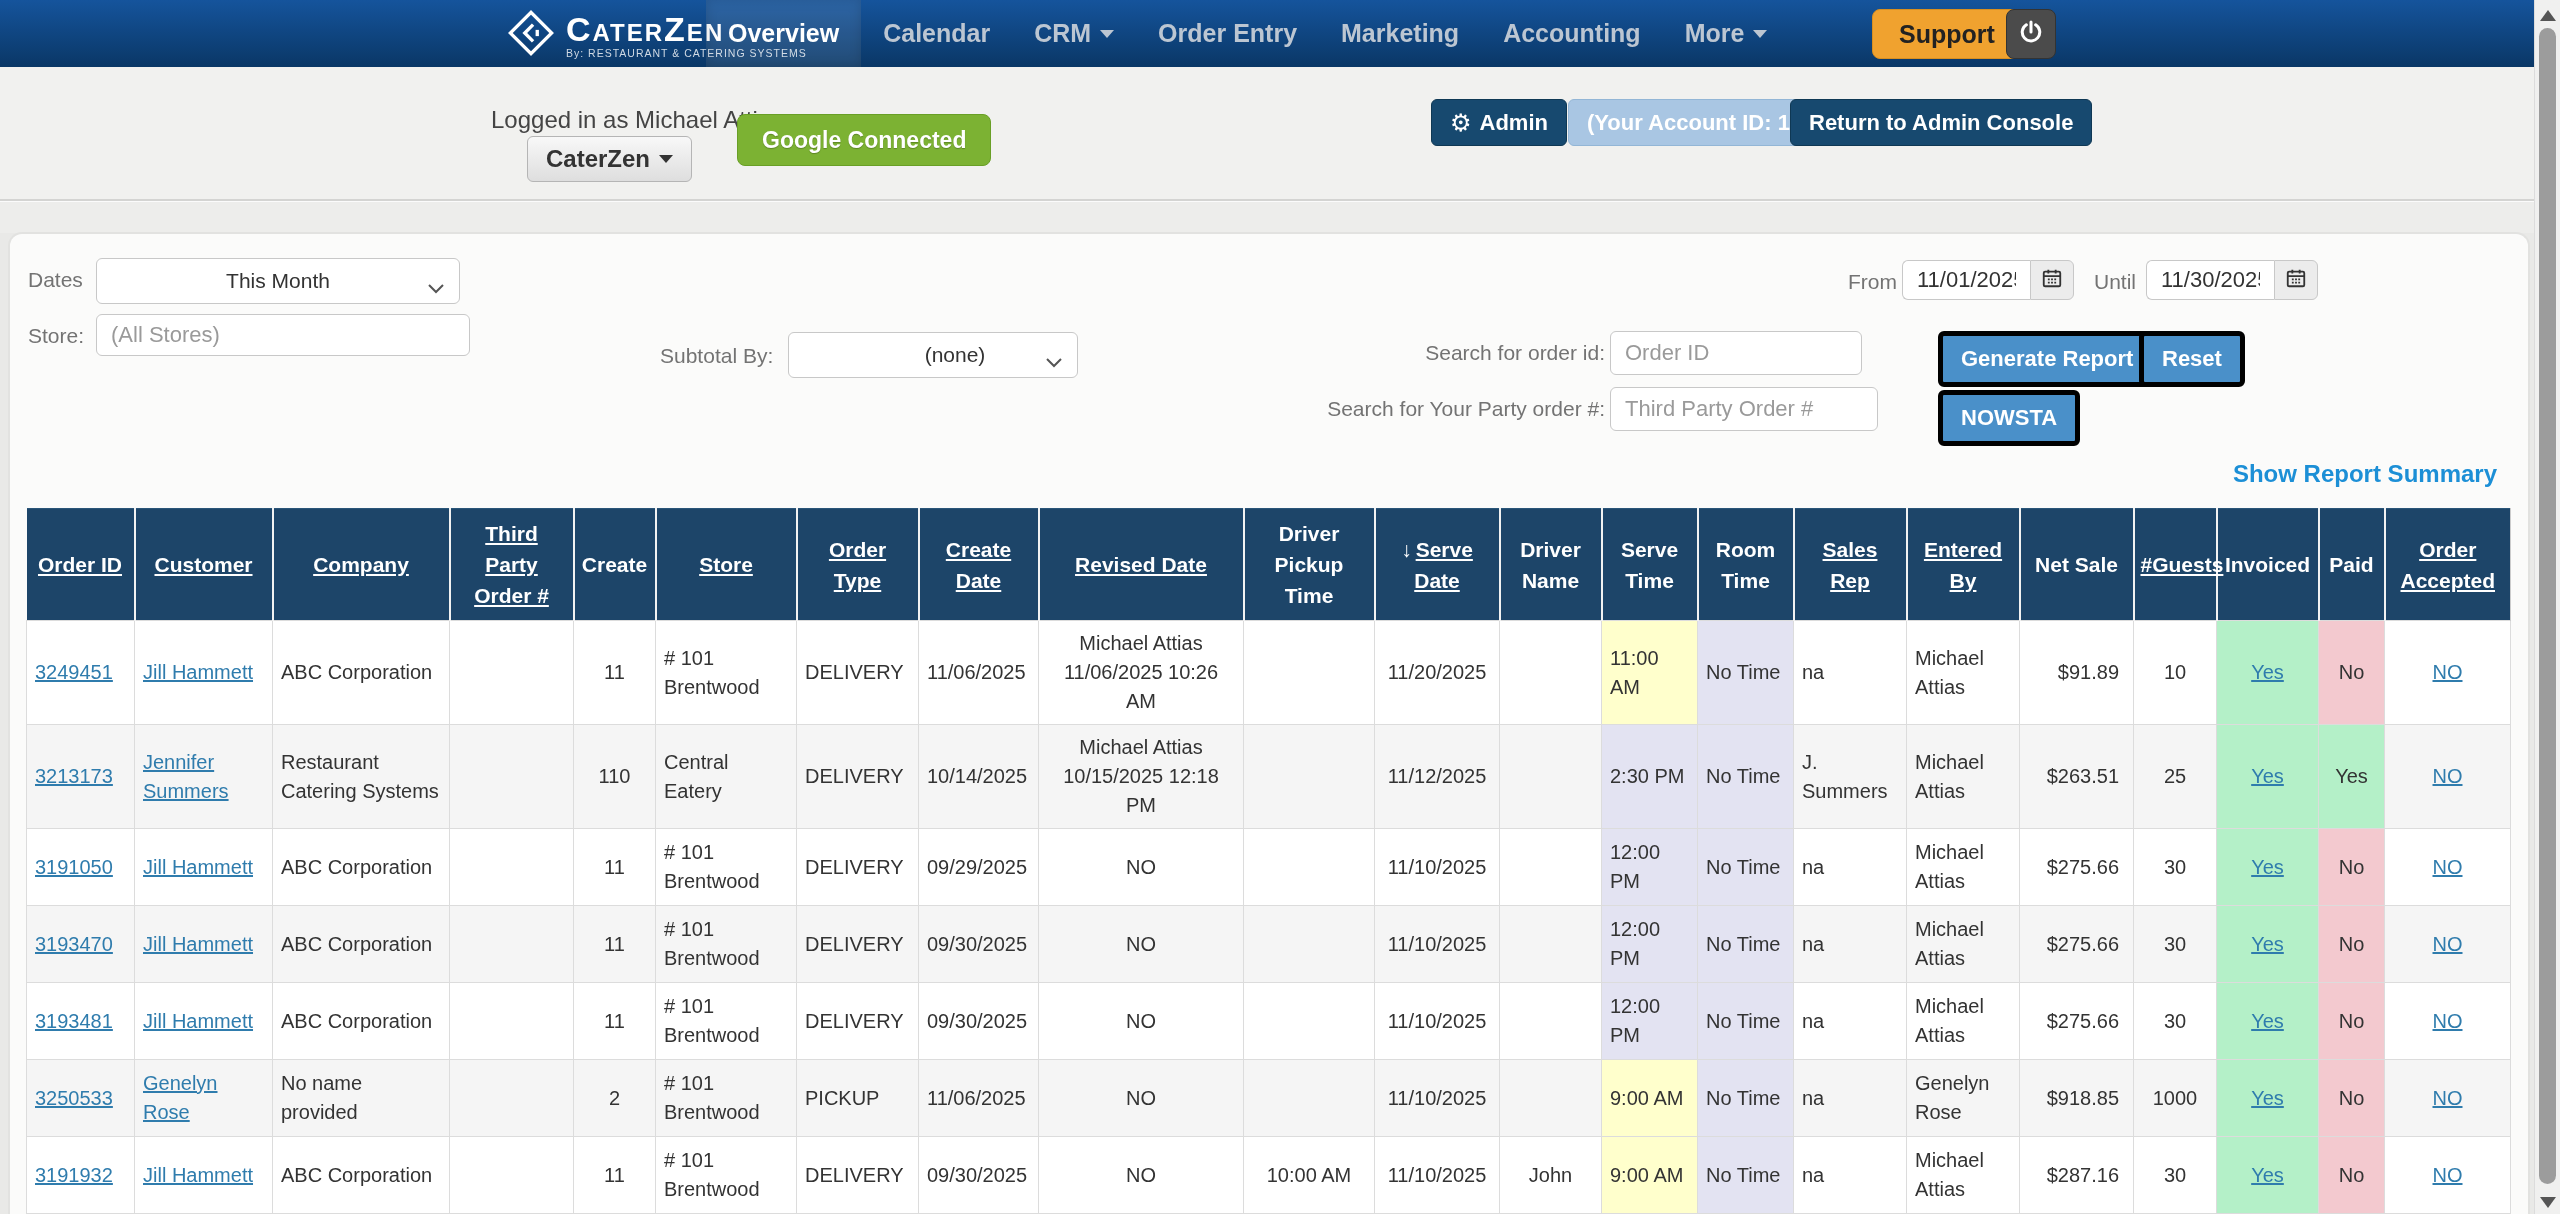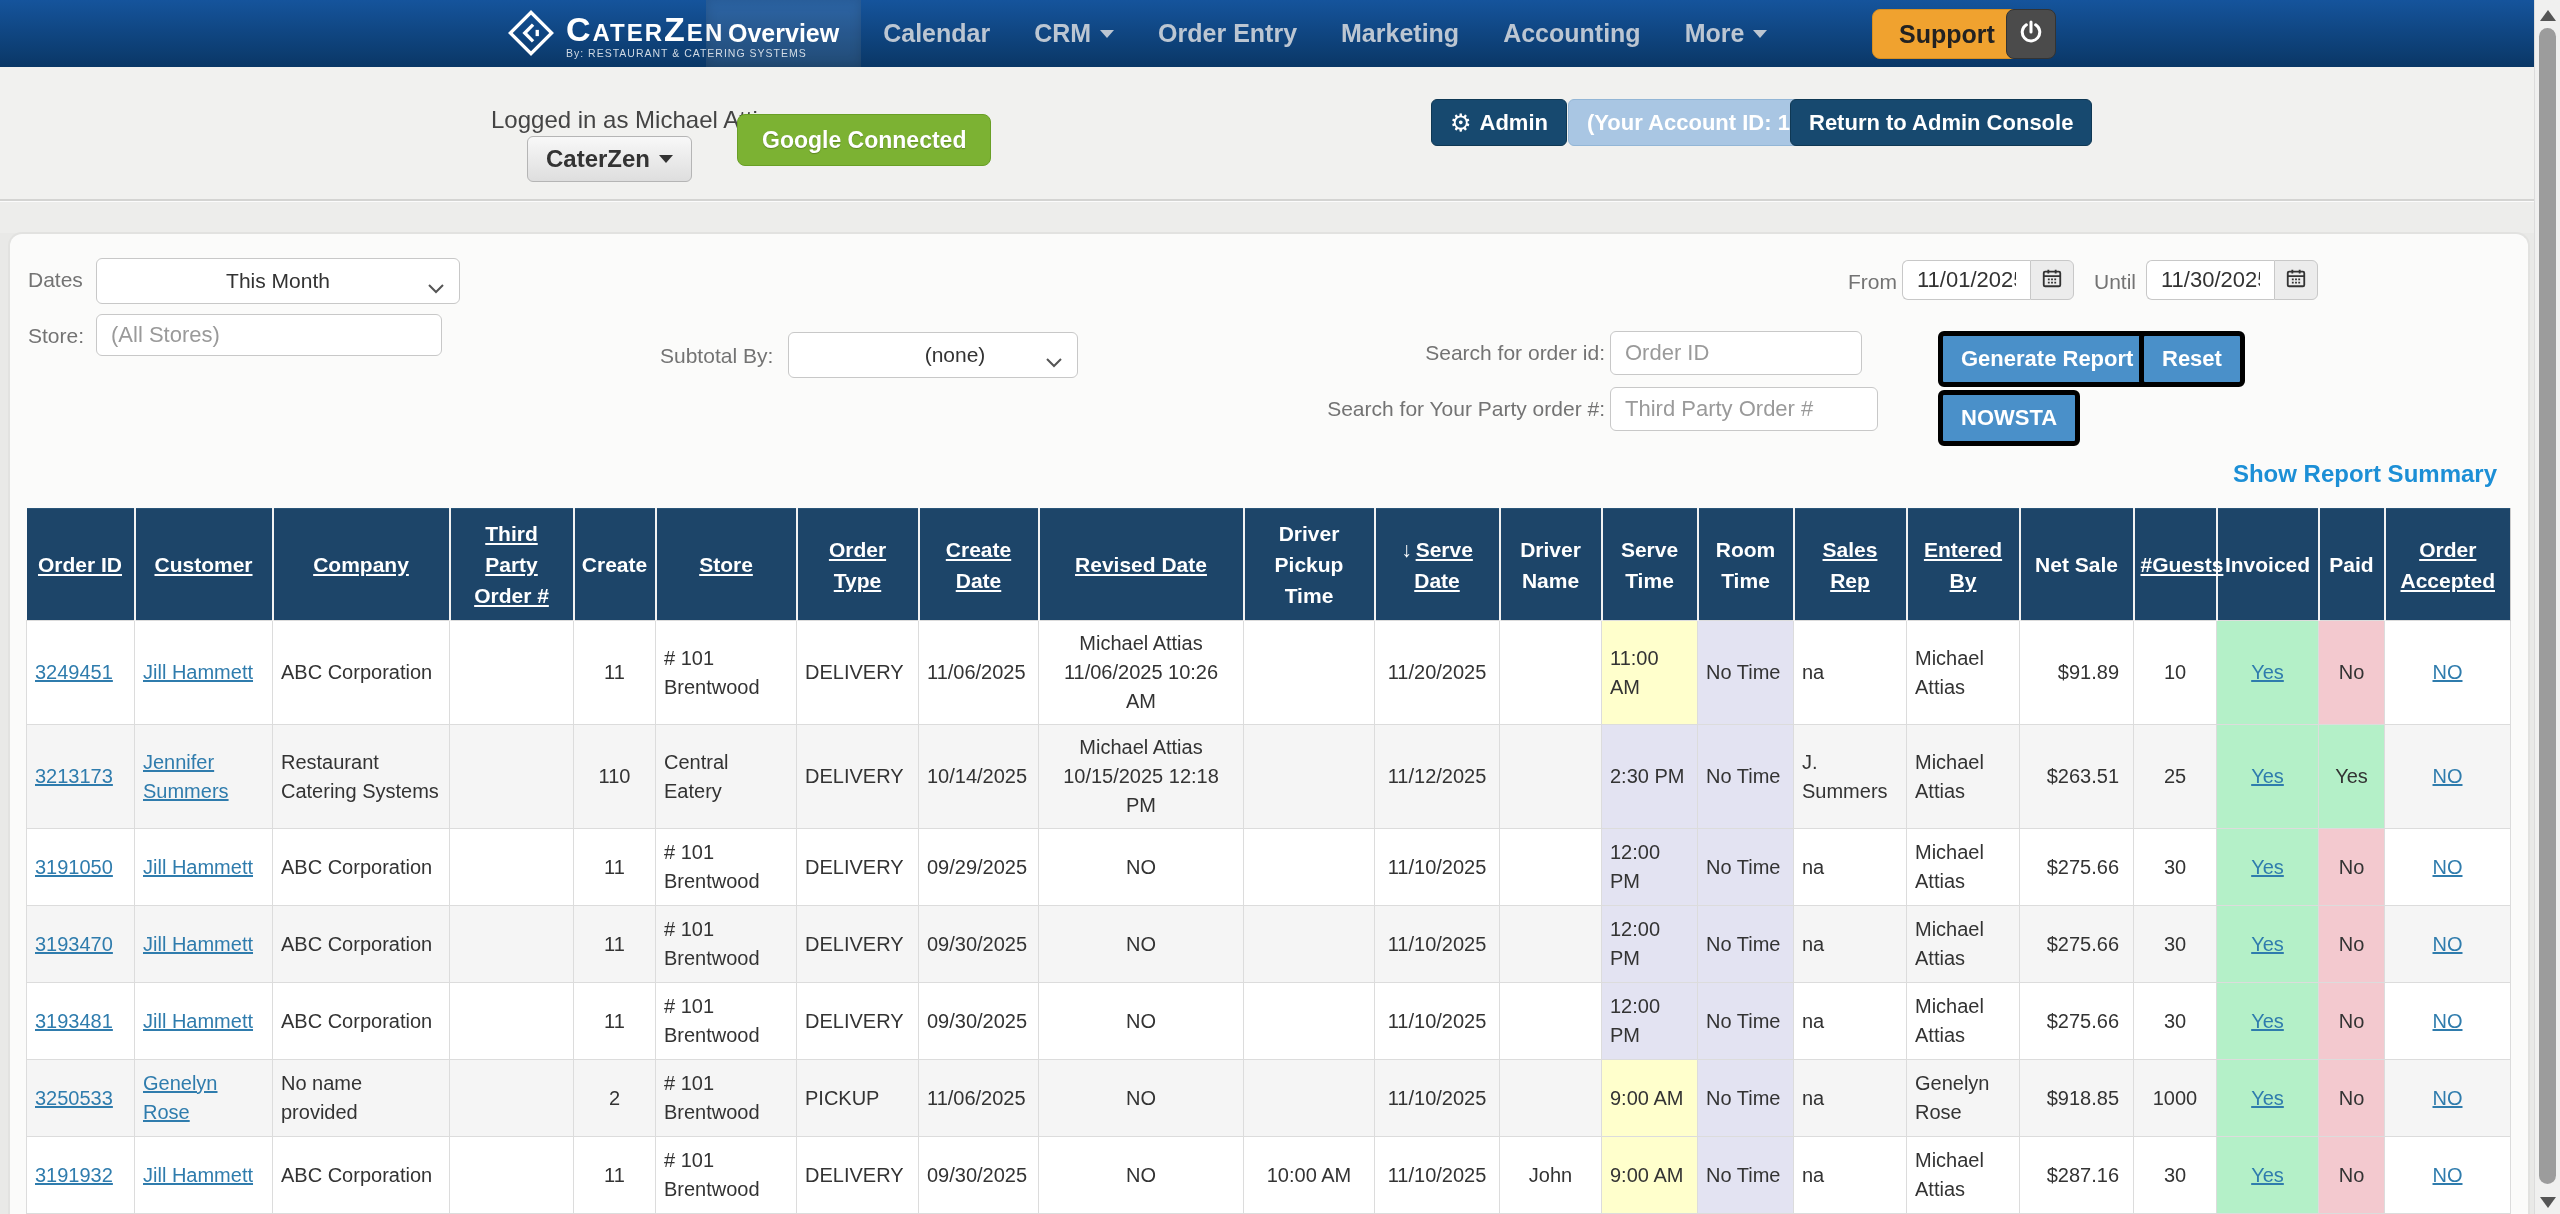--- a/index.html
+++ b/index.html
@@ -157,21 +157,21 @@
 <div class="fake-select" style="left:96px;top:258px;width:362px;height:44px;">
   <span class="val">This Month</span>
   <span class="chev">
     <svg width="18" height="12" viewBox="0 0 18 12" fill="none" stroke="#555" stroke-width="2">
         <path d="M2 2l7 7 7-7"></path>
       </svg>
   </span>
 </div>
 
 <div class="flabel" style="left:28px;top:324px;">Store:</div>
-<input class="tinput" style="left: 96px; top: 314px; width: 346px; height: 42px;" placeholder="(All Stores)">
+<input class="tinput" style="left: 96px; top: 314px; width: 374px; height: 42px;" placeholder="(All Stores)">
 
 <div class="flabel" style="left:660px;top:344px;">Subtotal By:</div>
 <div class="fake-select" style="left:788px;top:332px;width:288px;height:44px;">
   <span class="val" style="text-align:center;padding-left:44px;">(none)</span>
   <span class="chev">
     <svg width="18" height="12" viewBox="0 0 18 12" fill="none" stroke="#555" stroke-width="2">
         <path d="M2 2l7 7 7-7"></path>
       </svg>
   </span>
 </div>

